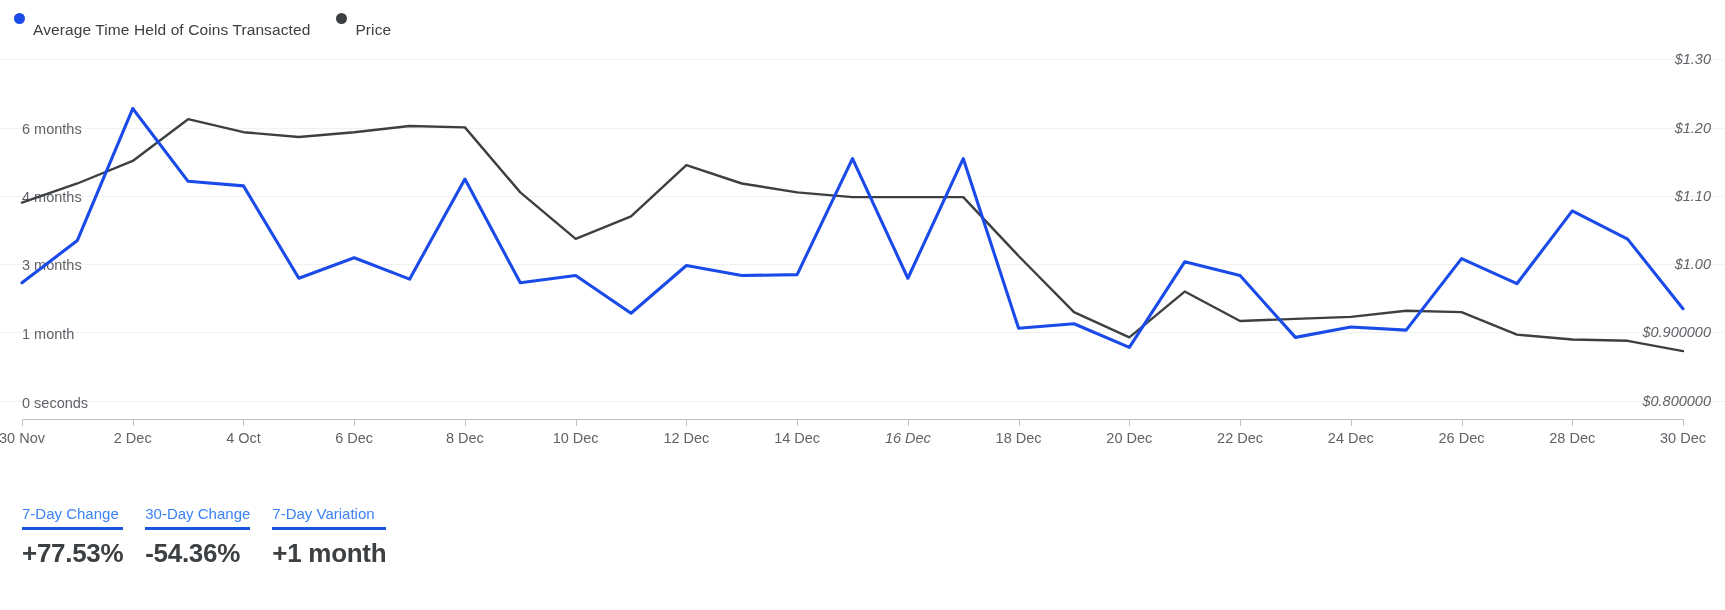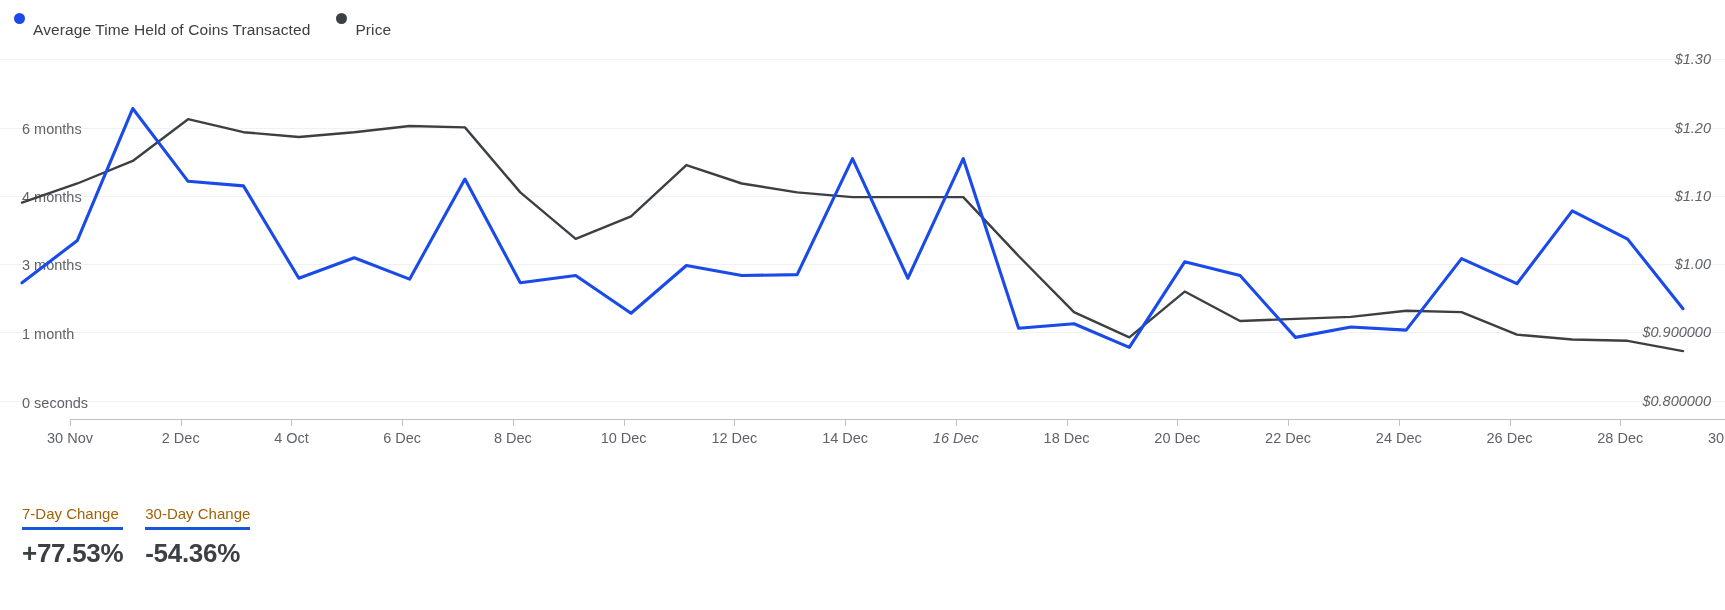--- a/index.html
+++ b/index.html
@@ -18,29 +18,29 @@
 
   
   .chart{position:absolute;left:0;top:40px;width:1725px;height:380px;}
   .plot{position:absolute;left:22px;top:0;width:1661px;height:380px;}
   .gridline{position:absolute;left:0;width:100%;height:1px;background:#f1f1f1;}
   .axis-left{position:absolute;font-size:14.5px;color:#5f6368;white-space:nowrap;line-height:1;}
   .axis-right{position:absolute;font-size:14.5px;color:#5f6368;white-space:nowrap;line-height:1;text-align:right;font-style:italic;}
   svg.series{position:absolute;left:0;top:0;width:100%;height:100%;overflow:visible;}
 
   
-  .xaxis{position:absolute;left:0;top:419px;width:1496px;height:46px;margin-left:48px;}
+  .xaxis{position:absolute;left:0;top:419px;width:1496px;height:46px;}
   .xaxis-line{position:absolute;left:22px;top:0;width:1661px;height:1px;background:#bdc1c6;}
   .xtick{position:absolute;top:0;width:1px;height:7px;background:#bdc1c6;}
   .xlabel{position:absolute;top:12px;font-size:14.5px;color:#5f6368;white-space:nowrap;transform:translateX(-50%);line-height:1;}
 
   
   .stats{position:absolute;left:22px;top:505px;display:flex;align-items:flex-start;}
   .stat{display:flex;flex-direction:column;margin-right:22px;}
-  .stat-label{font-size:15px;color:#a16207;padding-bottom:5px;white-space:nowrap;line-height:1.15;}
+  .stat-label{font-size:15px;color:#3b82f6;padding-bottom:5px;white-space:nowrap;line-height:1.15;}
   .stat-rule{height:3px;background:#1a56db;border-radius:0;width:100%;}
   .stat-value{font-size:26px;font-weight:bold;color:#3c4043;margin-top:9px;white-space:nowrap;line-height:1.1;letter-spacing:-.3px;}
 </style>
 </head>
 <body>
 
 <div class="wrap">
 
   <div class="legend">
     <div class="legend-item">
@@ -125,15 +125,20 @@
       <div class="stat">
         <div class="stat-label">7-Day Change</div>
         <div class="stat-rule"></div>
         <div class="stat-value">+77.53%</div>
       </div>
       <div class="stat">
         <div class="stat-label">30-Day Change</div>
         <div class="stat-rule"></div>
         <div class="stat-value">-54.36%</div>
       </div>
+      <div class="stat">
+        <div class="stat-label">7-Day Variation</div>
+        <div class="stat-rule"></div>
+        <div class="stat-value">+1 month</div>
+      </div>
     </div>
 
 </div>
 
 </body></html>

